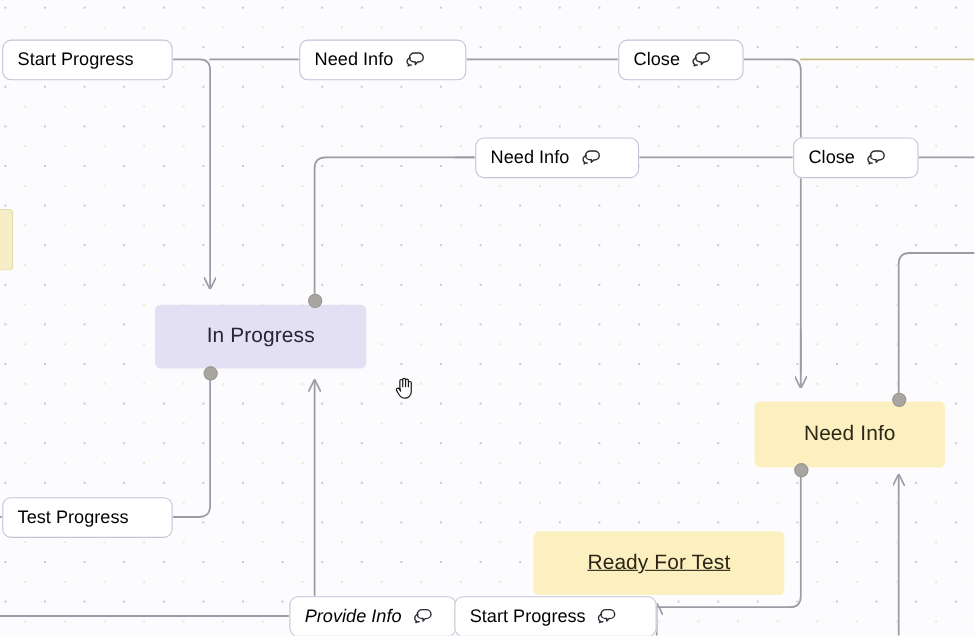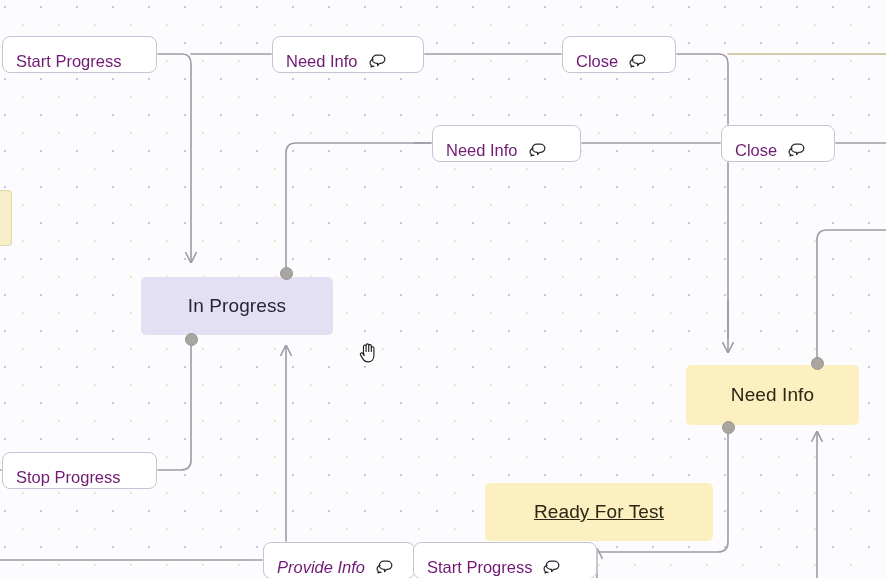--- a/index.html
+++ b/index.html
@@ -48,30 +48,30 @@
     color: #27243a;
   }
   .node.yellow {
     background: #fcefc0;
     color: #2b2616;
   }
   
   .chip {
     position: absolute;
     display: flex;
-    align-items: flex-start;
+    align-items: center;
     gap: 9px;
     box-sizing: border-box;
     height: 37px;
-    padding: 16px 13px;
+    padding: 4px 13px;
     background: #ffffff;
     border: 1px solid #c6c3d6;
     border-radius: 8px;
     font-size: 16.5px;
-    color: #701a75;
+    color: #000000;
     white-space: nowrap;
     box-shadow: 0 0 0 0.5px rgba(255,255,255,0.7);
   }
   .chip .chip-label { line-height: 1; }
   .chip .chip-icon { display: inline-flex; align-items: center; }
   .handle {
     position: absolute;
     width: 13px;
     height: 13px;
     margin-left: -6.5px;
@@ -202,21 +202,21 @@
     <span class="chip-label">Close</span>
     <span class="chip-icon">
       <svg width="20" height="17" viewBox="0 0 20 17" fill="none" xmlns="http://www.w3.org/2000/svg">
         <path d="M13.2 2.2c2.6 0 4.6 1.8 4.6 4.1 0 2.3-2 4.1-4.6 4.1h-.6l-2.0 2.2V10.3h-.7C7.3 10.3 5.3 8.5 5.3 6.3c0-2.3 2.0-4.1 4.6-4.1h3.3z" stroke="#2a2a33" stroke-width="1.3" stroke-linejoin="round"></path>
         <path d="M8.1 9.4c-2.1.5-3.6 2.0-3.6 3.8 0 1.1.6 2.1 1.5 2.8l-.5 1.4 2.0-.9c.5.1 1.0.2 1.6.2" stroke="#2a2a33" stroke-width="1.3" stroke-linejoin="round" fill="none" transform="translate(-1.2,-2.6) scale(0.95)"></path>
       </svg>
     </span>
   </div>
 
   <div class="chip" style="left:2px; top:452px; width:155px;">
-    <span class="chip-label">Stop Progress</span>
+    <span class="chip-label">Test Progress</span>
   </div>
 
   <div class="chip" style="left:263px; top:542px; width:152px;font-style:italic;">
     <span class="chip-label">Provide Info</span>
     <span class="chip-icon">
       <svg width="20" height="17" viewBox="0 0 20 17" fill="none" xmlns="http://www.w3.org/2000/svg">
         <path d="M13.2 2.2c2.6 0 4.6 1.8 4.6 4.1 0 2.3-2 4.1-4.6 4.1h-.6l-2.0 2.2V10.3h-.7C7.3 10.3 5.3 8.5 5.3 6.3c0-2.3 2.0-4.1 4.6-4.1h3.3z" stroke="#2a2a33" stroke-width="1.3" stroke-linejoin="round"></path>
         <path d="M8.1 9.4c-2.1.5-3.6 2.0-3.6 3.8 0 1.1.6 2.1 1.5 2.8l-.5 1.4 2.0-.9c.5.1 1.0.2 1.6.2" stroke="#2a2a33" stroke-width="1.3" stroke-linejoin="round" fill="none" transform="translate(-1.2,-2.6) scale(0.95)"></path>
       </svg>
     </span>

